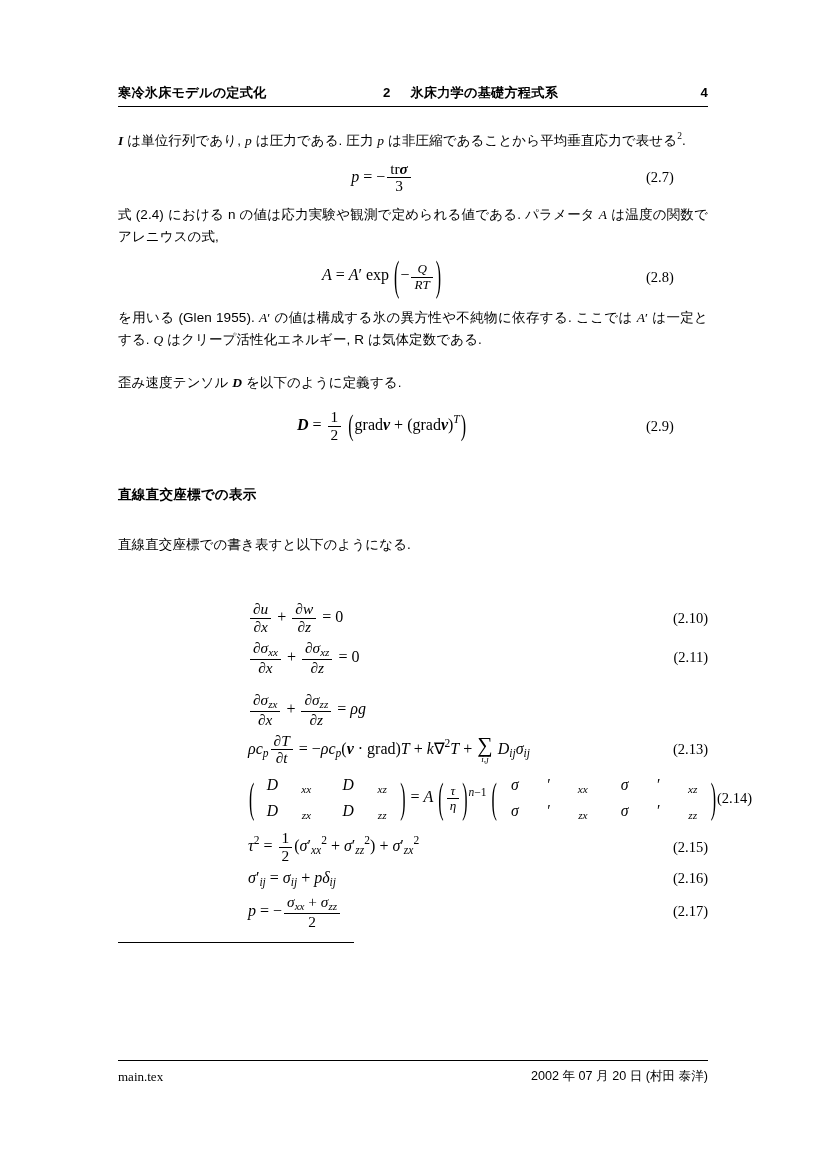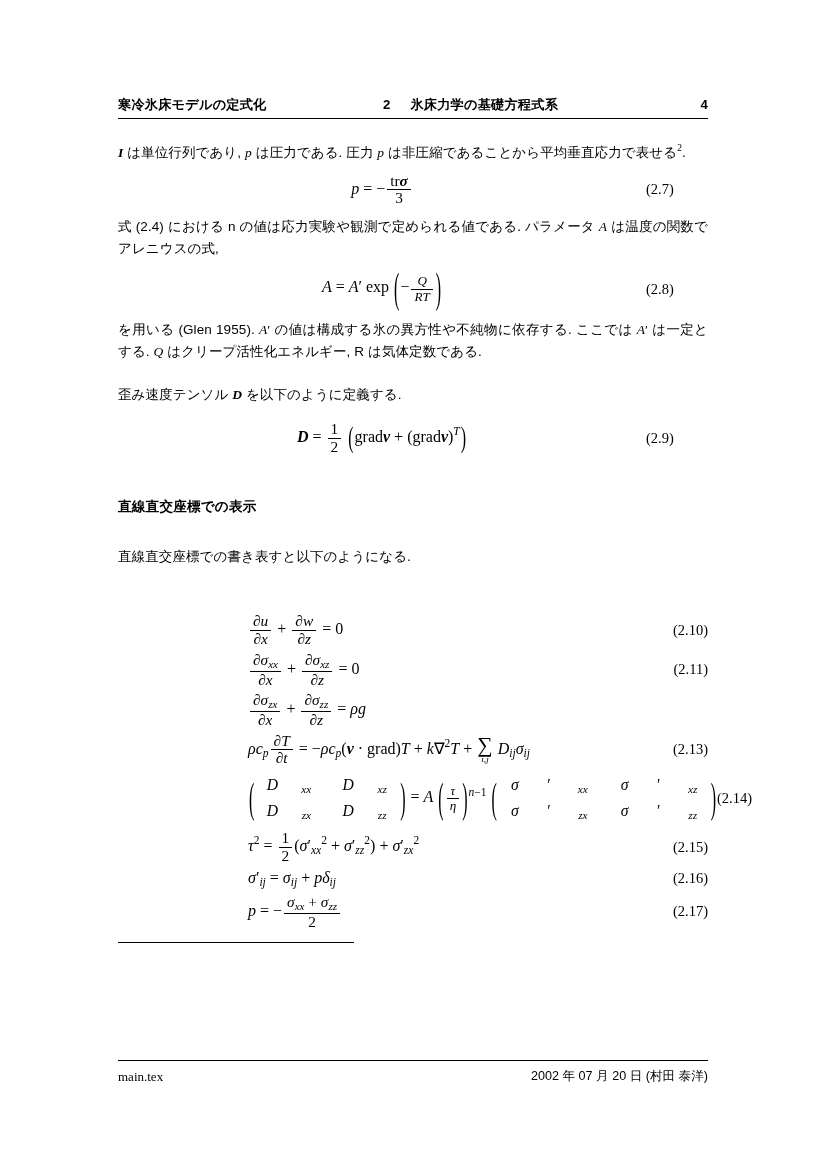--- a/index.html
+++ b/index.html
@@ -19,21 +19,21 @@
     position: absolute;
     left: 0; top: 0;
     width: 826px;
     height: 1169px;
     box-sizing: border-box;
     padding: 0;
   }
   .content {
     position: absolute;
     left: 118px;
-    top: 96px;
+    top: 84px;
     width: 590px;
   }
 
   
   .runhead {
     display: flex;
     align-items: baseline;
     font-family: "Liberation Sans", sans-serif;
     font-size: 13.2px;
     font-weight: bold;
@@ -271,21 +271,21 @@
 
     <div class="eqlist">
 
       <div class="eqrow" style="margin-bottom:4px">
         <div class="eqbody">
           <span class="frac"><span class="num"><span class="mi">∂u</span></span><span class="den"><span class="mi">∂x</span></span></span> <span class="mr">+</span> <span class="frac"><span class="num"><span class="mi">∂w</span></span><span class="den"><span class="mi">∂z</span></span></span> <span class="mr">= 0</span>
         </div>
         <div class="eqtag">(2.10)</div>
       </div>
 
-      <div class="eqrow" style="margin-bottom:4px">
+      <div class="eqrow" style="margin-bottom:16px">
         <div class="eqbody">
           <span class="frac"><span class="num"><span class="mi">∂σ</span><span class="sub"><span class="mi">xx</span></span></span><span class="den"><span class="mi">∂x</span></span></span> <span class="mr">+</span> <span class="frac"><span class="num"><span class="mi">∂σ</span><span class="sub"><span class="mi">xz</span></span></span><span class="den"><span class="mi">∂z</span></span></span> <span class="mr">= 0</span>
         </div>
         <div class="eqtag">(2.11)</div>
       </div>
 
       <div class="eqrow" style="margin-bottom:4px">
         <div class="eqbody">
           <span class="frac"><span class="num"><span class="mi">∂σ</span><span class="sub"><span class="mi">zx</span></span></span><span class="den"><span class="mi">∂x</span></span></span> <span class="mr">+</span> <span class="frac"><span class="num"><span class="mi">∂σ</span><span class="sub"><span class="mi">zz</span></span></span><span class="den"><span class="mi">∂z</span></span></span> <span class="mr">=</span> <span class="mi">ρg</span>
         </div>

